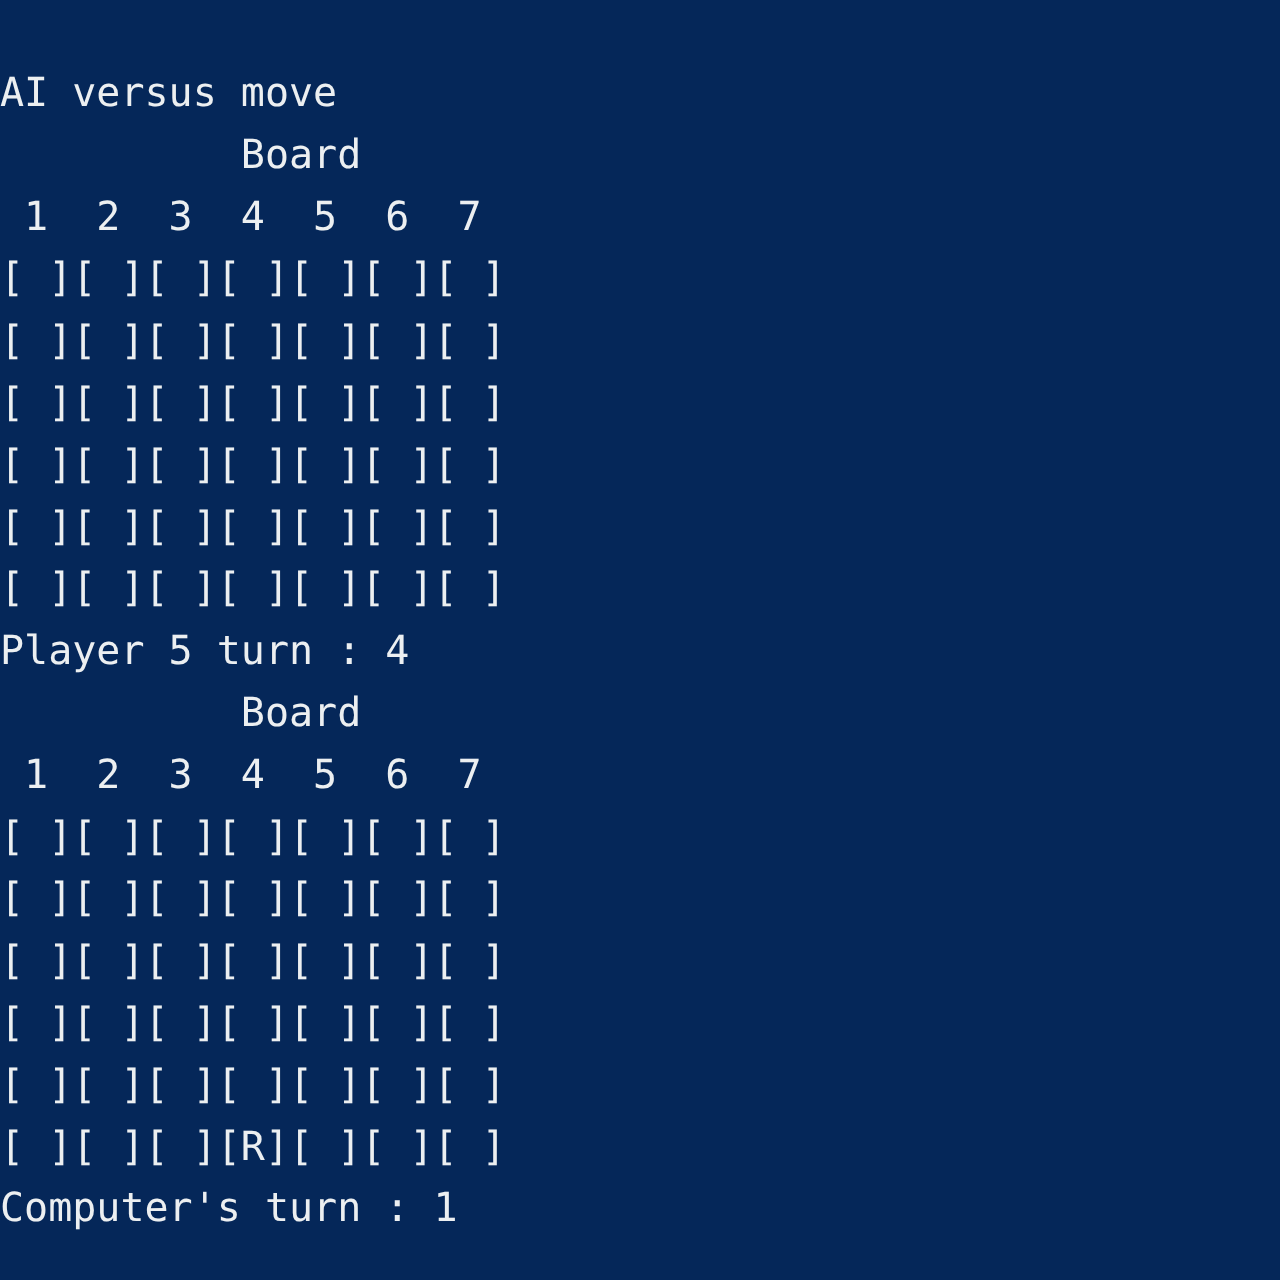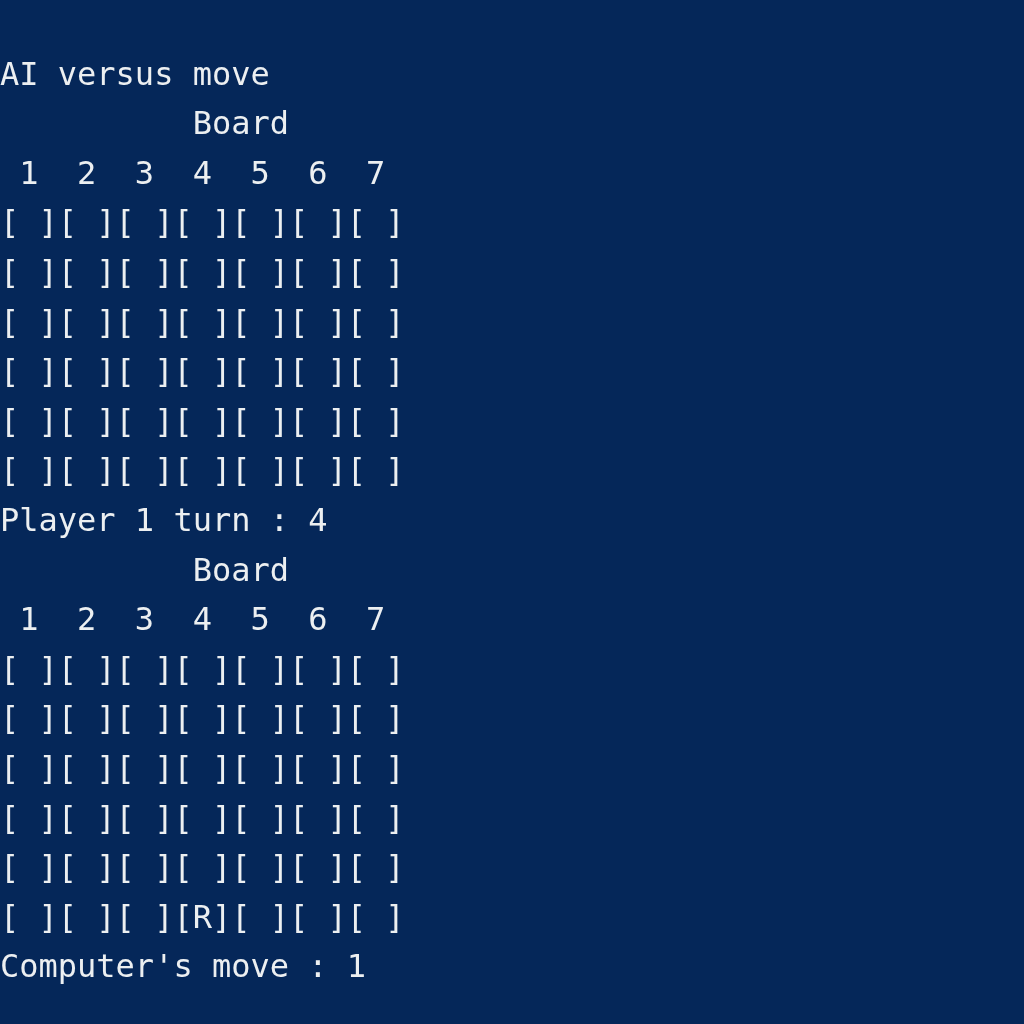--- a/index.html
+++ b/index.html
@@ -24,23 +24,23 @@
 <div class="terminal">
 <span>AI versus move</span>
 <span>          Board</span>
 <span> 1  2  3  4  5  6  7</span>
 <span>[ ][ ][ ][ ][ ][ ][ ]</span>
 <span>[ ][ ][ ][ ][ ][ ][ ]</span>
 <span>[ ][ ][ ][ ][ ][ ][ ]</span>
 <span>[ ][ ][ ][ ][ ][ ][ ]</span>
 <span>[ ][ ][ ][ ][ ][ ][ ]</span>
 <span>[ ][ ][ ][ ][ ][ ][ ]</span>
-<span><span>Player 1 turn : </span><span>4</span></span>
+<span><span>Player 5 turn : </span><span>4</span></span>
 <span>          Board</span>
 <span> 1  2  3  4  5  6  7</span>
 <span>[ ][ ][ ][ ][ ][ ][ ]</span>
 <span>[ ][ ][ ][ ][ ][ ][ ]</span>
 <span>[ ][ ][ ][ ][ ][ ][ ]</span>
 <span>[ ][ ][ ][ ][ ][ ][ ]</span>
 <span>[ ][ ][ ][ ][ ][ ][ ]</span>
 <span>[ ][ ][ ][R][ ][ ][ ]</span>
-<span><span>Computer's move : </span><span>1</span></span>
+<span><span>Computer's turn : </span><span>1</span></span>
 </div>
 
 </body></html>

